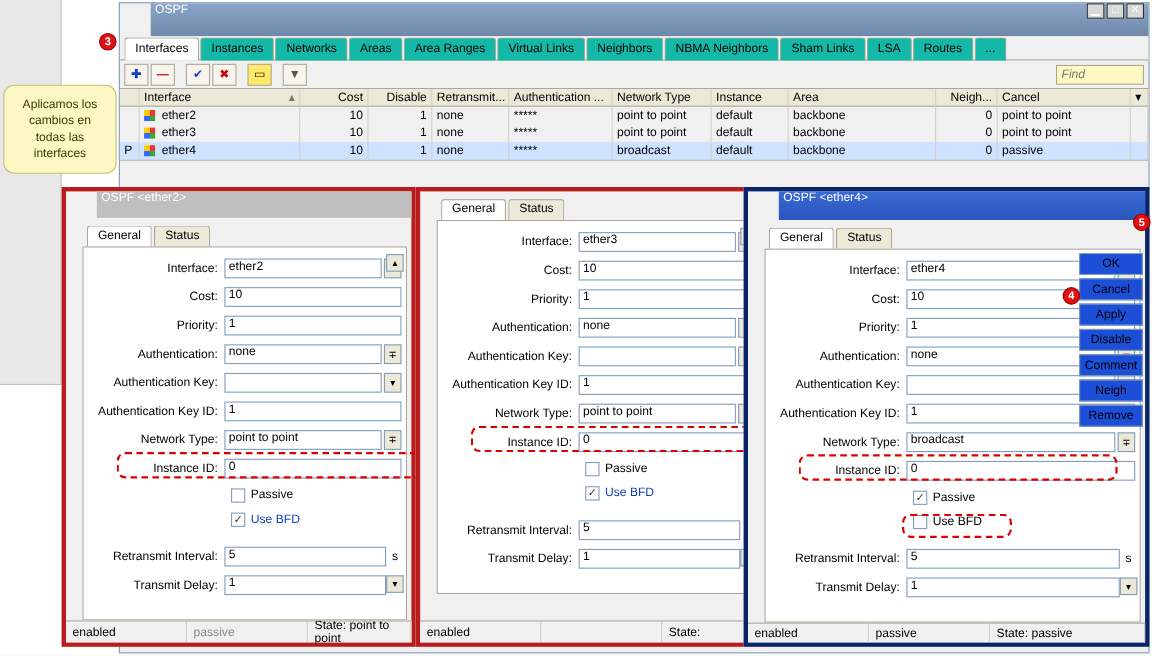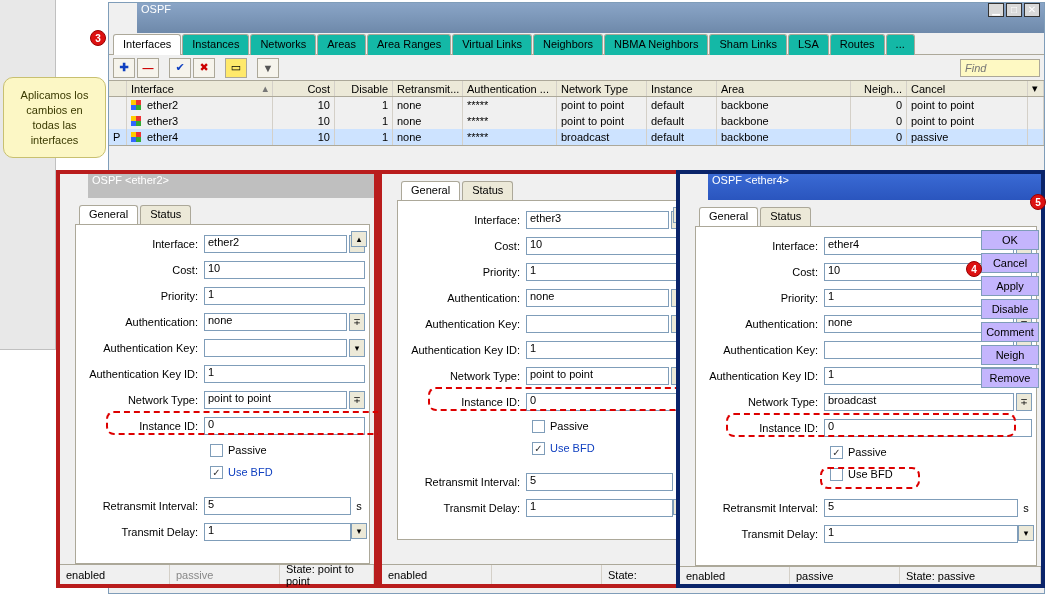--- a/index.html
+++ b/index.html
@@ -69,21 +69,21 @@
   .ddbtn, .arrbtn { width:16px; height:18px; border:1px solid #7f9db9; background:#ece9d8;
                     display:flex; align-items:center; justify-content:center; font-size:9px; }
   .chk { display:flex; align-items:center; gap:5px; margin-left:130px; height:22px; }
   .chkbox { width:13px; height:13px; border:1px solid #7f9db9; background:#fff; display:flex;
             align-items:center; justify-content:center; font-size:10px; color:#333; }
   .link { color:#1040c0; }
 
   .redbox { position:absolute; border:2px dashed #d00; border-radius:8px; pointer-events:none; }
 
   .sidebtns { position:absolute; right:2px; top:30px; width:58px; display:flex; flex-direction:column; gap:3px; }
-  .sbtn { height:20px; border:1px solid #7f9db9; background:#c4b5fd; display:flex; align-items:center;
+  .sbtn { height:20px; border:1px solid #7f9db9; background:#1d4ed8; display:flex; align-items:center;
           justify-content:center; }
 
   .upbtn { position:absolute; right:2px; top:6px; width:16px; height:16px; border:1px solid #7f9db9;
            background:#ece9d8; display:flex; align-items:center; justify-content:center; font-size:9px; }
   .dnbtn { position:absolute; right:2px; bottom:24px; width:16px; height:16px; border:1px solid #7f9db9;
            background:#ece9d8; display:flex; align-items:center; justify-content:center; font-size:9px; }
 
   .status { height:20px; border-top:1px solid #aca899; display:flex; background:#f0f0f0; }
   .scell { border-right:1px solid #d4d0c8; padding:2px 6px; display:flex; align-items:center; }
   .scell:nth-child(1){width:110px} .scell:nth-child(2){width:110px;color:#888}

